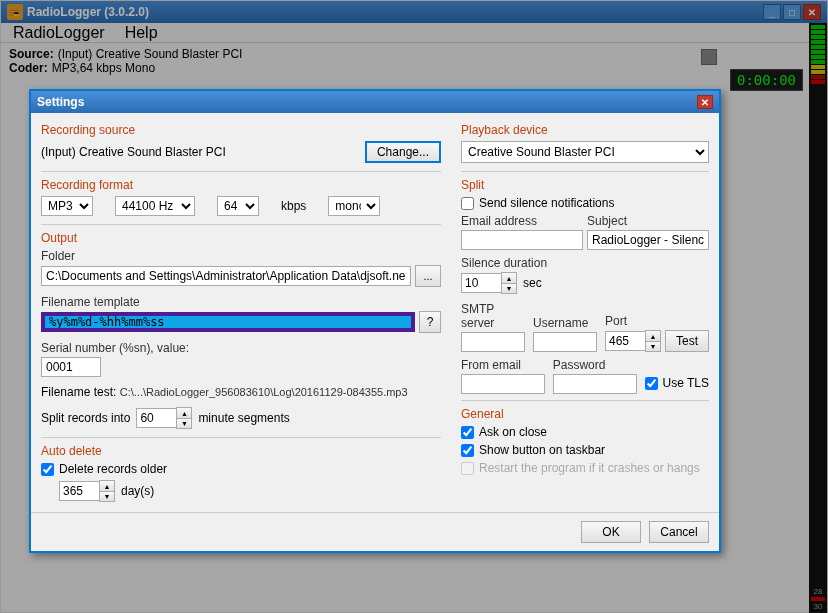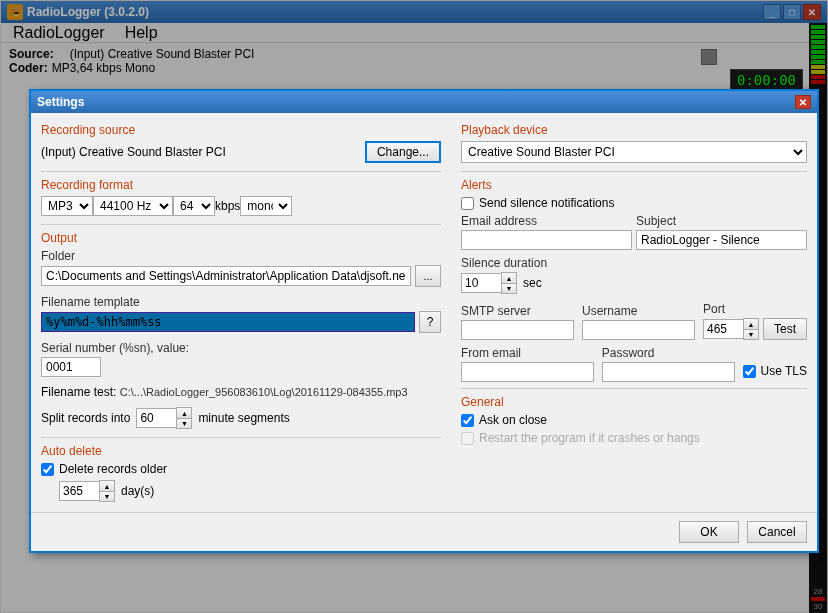--- a/index.html
+++ b/index.html
@@ -115,21 +115,21 @@
       height: 100%;
       background: rgba(0,0,0,0.3);
       z-index: 10;
     }
 
     
     .settings-dialog {
       position: absolute;
       top: 88px;
       left: 28px;
-      width: 790px;
+      width: 692px;
       background: #f0f0f0;
       border: 2px solid #0078d7;
       z-index: 20;
       box-shadow: 3px 3px 8px rgba(0,0,0,0.4);
     }
     .dialog-title-bar {
       background: linear-gradient(to bottom, #4a90d9, #2a6db5);
       height: 22px;
       display: flex;
       align-items: center;
@@ -307,21 +307,21 @@
       margin-bottom: 8px;
     }
 
     .source-text {
       font-size: 12px;
     }
 
     .format-row {
       display: flex;
       align-items: center;
-      gap: 0;
+      gap: 22px;
     }
 
     .folder-row {
       display: flex;
       align-items: center;
       gap: 4px;
     }
 
     .folder-input {
       flex: 1;
@@ -334,22 +334,22 @@
 
     .filename-row {
       display: flex;
       align-items: center;
       gap: 4px;
     }
 
     .filename-input {
       flex: 1;
       height: 20px;
-      border: 1px solid #4c1d95;
-      background: #0369a1;
+      border: 4px solid #4c1d95;
+      background: #0ea5e9;
       padding: 1px 4px;
       font-size: 12px;
       font-family: monospace;
     }
 
     .split-row {
       display: flex;
       align-items: center;
       gap: 6px;
       font-size: 12px;
@@ -430,21 +430,21 @@
       <div class="title-btn close">✕</div>
     </div>
   </div>
 
   <div class="menu-bar">
     <span class="menu-item">RadioLogger</span>
     <span class="menu-item">Help</span>
   </div>
 
   <div style="padding: 4px 8px; background: #f0f0f0; font-size: 12px; position: relative;">
-    <div style="display:flex; gap: 16px;">
+    <div style="display:flex; gap: 4px;">
       <span style="font-weight:bold;">Source:</span>
       <span>(Input) Creative Sound Blaster PCI</span>
     </div>
     <div style="display:flex; gap: 4px;">
       <span style="font-weight:bold;">Coder:</span>
       <span>MP3,64 kbps Mono</span>
     </div>
 
     <div class="timer-display">
       <span>0:00:00</span>
@@ -589,21 +589,21 @@
         <div class="field-group">
           <div class="section-label">Playback device</div>
           <select class="playback-dropdown">
             <option>Creative Sound Blaster PCI</option>
           </select>
         </div>
 
         <hr class="divider-line">
 
         <div class="alerts-section">
-          <div class="section-label">Alerts</div>
+          <div class="section-label">Split</div>
           <div class="checkbox-row">
             <input type="checkbox" style="">
             <label>Send silence notifications</label>
           </div>
 
           <div class="email-row">
             <div class="email-field">
               <div class="field-label">Email address</div>
               <input type="text" class="text-input" value="" style="">
             </div>
@@ -670,20 +670,24 @@
         </div>
 
         <hr class="divider-line">
 
         <div class="field-group">
           <div class="section-label">General</div>
           <div class="checkbox-row">
             <input type="checkbox" checked="" style="">
             <label>Ask on close</label>
           </div>
+          <div class="checkbox-row">
+            <input type="checkbox" checked="" style="">
+            <label>Show button on taskbar</label>
+          </div>
           <div class="checkbox-row disabled-text">
             <input type="checkbox" disabled="" style="">
             <label style="color:#aaa;">Restart the program if it crashes or hangs</label>
           </div>
         </div>
 
       </div>
     </div>
 
     <div class="dialog-footer">

